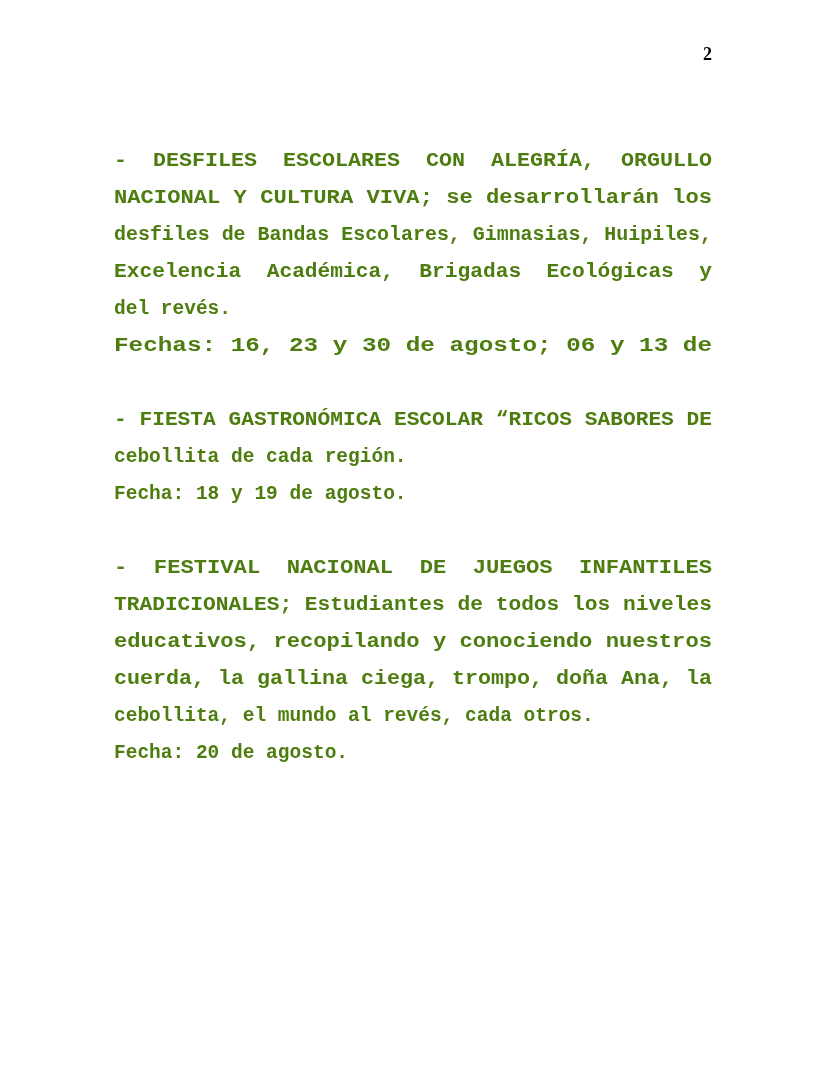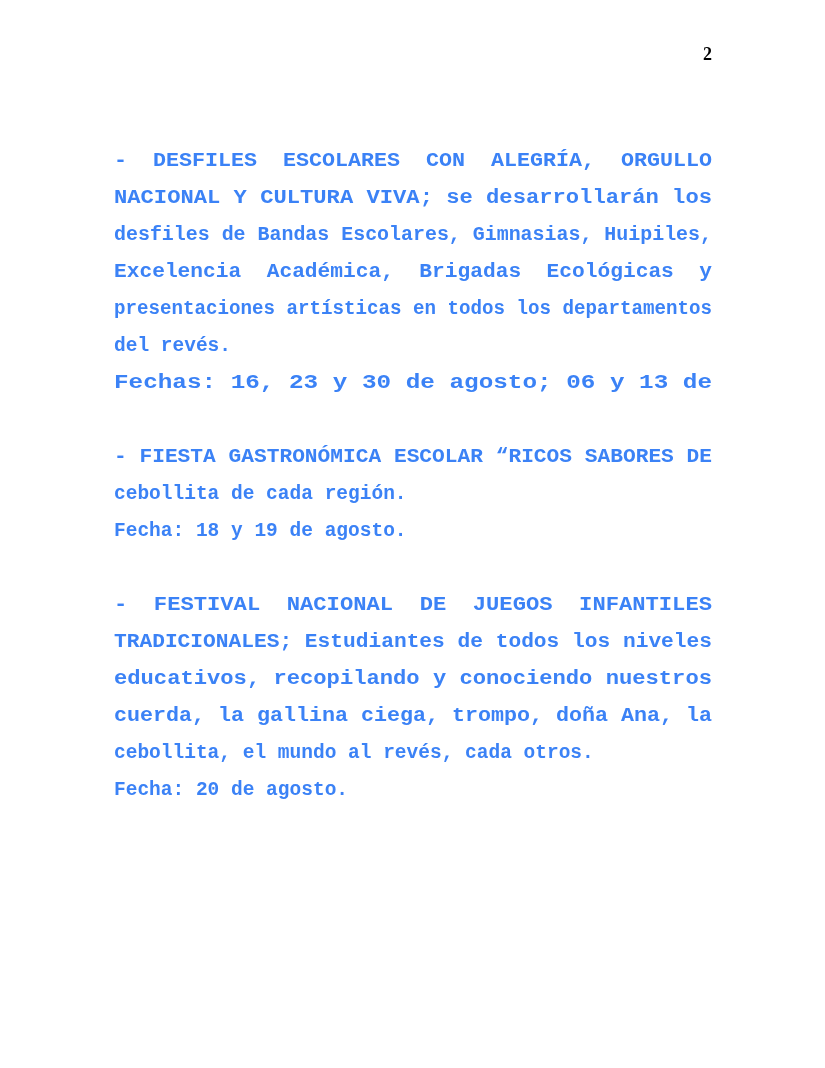--- a/index.html
+++ b/index.html
@@ -39,21 +39,21 @@
   }
   .para + .para {
     margin-top: 37px;
   }
   .line {
     display: block;
     height: 37px;
     line-height: 37px;
     font-size: 19.5px;
     font-weight: bold;
-    color: #3b82f6;
+    color: #4d7c0f;
     white-space: pre;
     letter-spacing: 0px;
     transform-origin: left center;
     overflow: visible;
   }
   .fit {
     display: inline-block;
     white-space: pre;
     transform-origin: left center;
   }
@@ -65,21 +65,20 @@
 
   <div class="page-number">2</div>
 
   <div class="body-block">
 
     <div class="para">
       <div class="line"><span class="fit" style="transform: scaleX(1.1109);">-  DESFILES  ESCOLARES  CON  ALEGRÍA,  ORGULLO</span></div>
       <div class="line"><span class="fit" style="transform: scaleX(1.1356);">NACIONAL Y CULTURA VIVA; se desarrollarán los</span></div>
       <div class="line"><span class="fit" style="transform: scaleX(1.022);">desfiles de Bandas Escolares, Gimnasias, Huipiles,</span></div>
       <div class="line"><span class="fit" style="transform: scaleX(1.0873);">Excelencia  Académica,  Brigadas  Ecológicas  y</span></div>
-      <div class="line"><span class="fit" style="transform: scaleX(0.9827);">presentaciones artísticas en todos los departamentos</span></div>
       <div class="line"><span class="fit nofit">del revés.</span></div>
       <div class="line"><span class="fit" style="transform: scaleX(1.2464);">Fechas: 16, 23 y 30 de agosto; 06 y 13 de</span></div>
     </div>
 
     <div class="para">
       <div class="line"><span class="fit" style="transform: scaleX(1.0873);">- FIESTA GASTRONÓMICA ESCOLAR “RICOS SABORES DE</span></div>
       <div class="line"><span class="fit nofit">cebollita de cada región.</span></div>
       <div class="line"><span class="fit nofit">Fecha: 18 y 19 de agosto.</span></div>
     </div>
 

